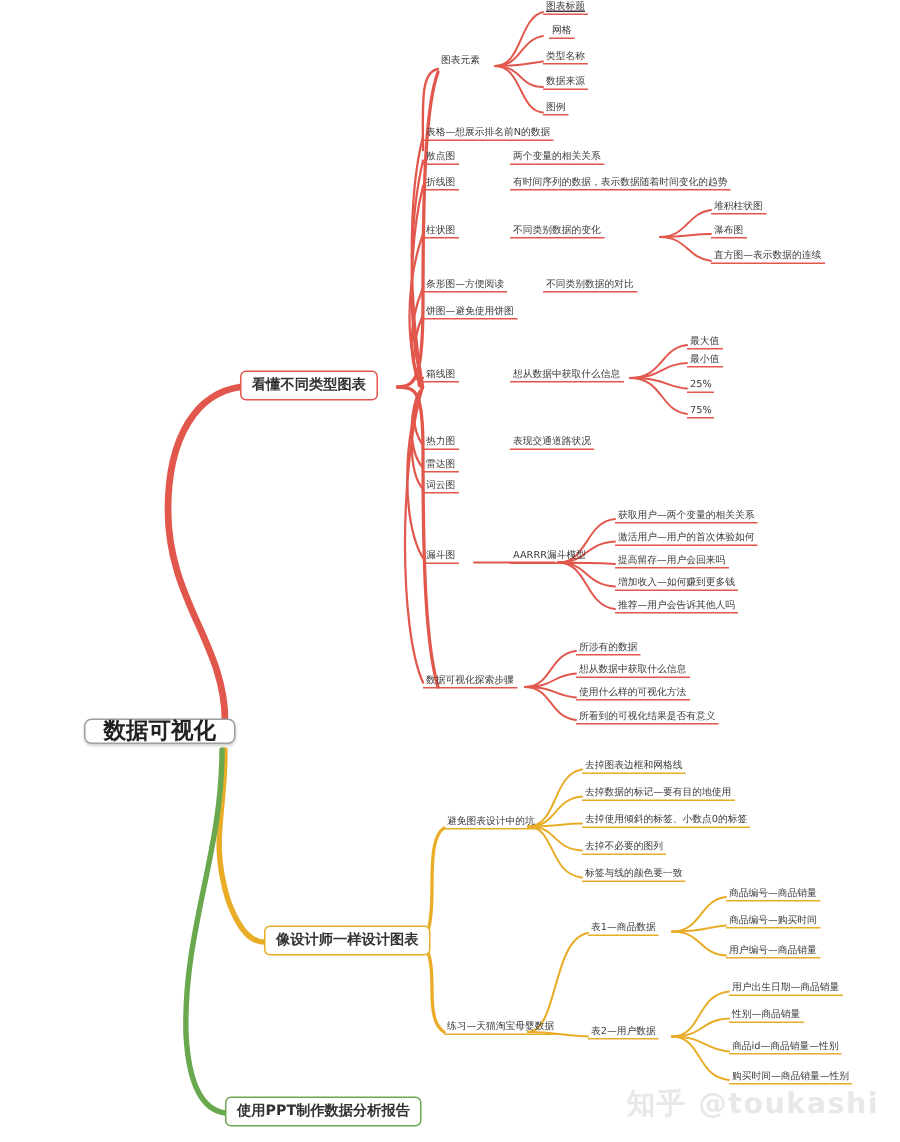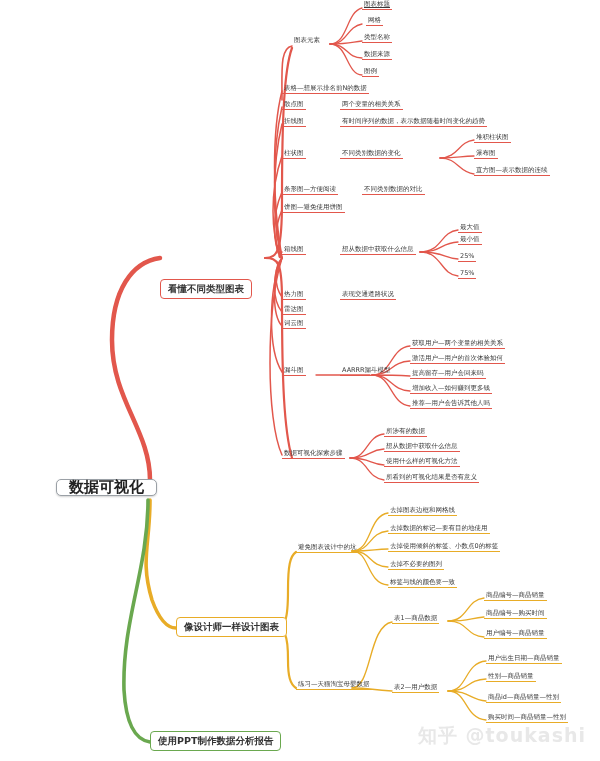--- a/index.html
+++ b/index.html
@@ -119,21 +119,21 @@
 
       <path d="M448,691 C468,691 464,663 486,661" stroke="#e8ac27" stroke-width="1.3"></path>
       <path d="M448,691 C470,691 466,680 486,679" stroke="#e8ac27" stroke-width="1.3"></path>
       <path d="M448,691 C470,691 470,700 486,701" stroke="#e8ac27" stroke-width="1.3"></path>
       <path d="M448,691 C468,691 464,718 486,720" stroke="#e8ac27" stroke-width="1.3"></path>
     </g>
   </svg>
 
   <div class="node root" style="left:56px;top:479px;">数据可视化</div>
 
-  <div class="node branch" style="left:160px;top:247px;margin-top:32px;">看懂不同类型图表</div>
+  <div class="node branch" style="left:160px;top:247px;">看懂不同类型图表</div>
 
   <div class="node leaf nb" style="left:292px;top:37px;">图表元素</div>
   <div class="node leaf" style="left:362px;top:1px;text-decoration:underline;">图表标题</div>
   <div class="node leaf" style="left:366px;top:17px;">网格</div>
   <div class="node leaf" style="left:362px;top:34px;">类型名称</div>
   <div class="node leaf" style="left:362px;top:51px;">数据来源</div>
   <div class="node leaf" style="left:362px;top:68px;">图例</div>
 
   <div class="node leaf" style="left:282px;top:85px;">表格—想展示排名前N的数据</div>
 

